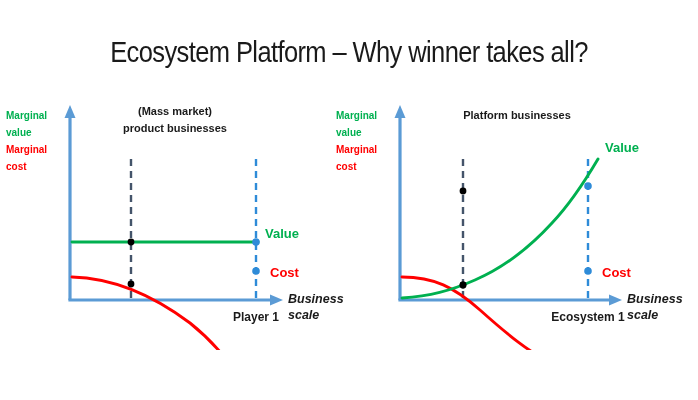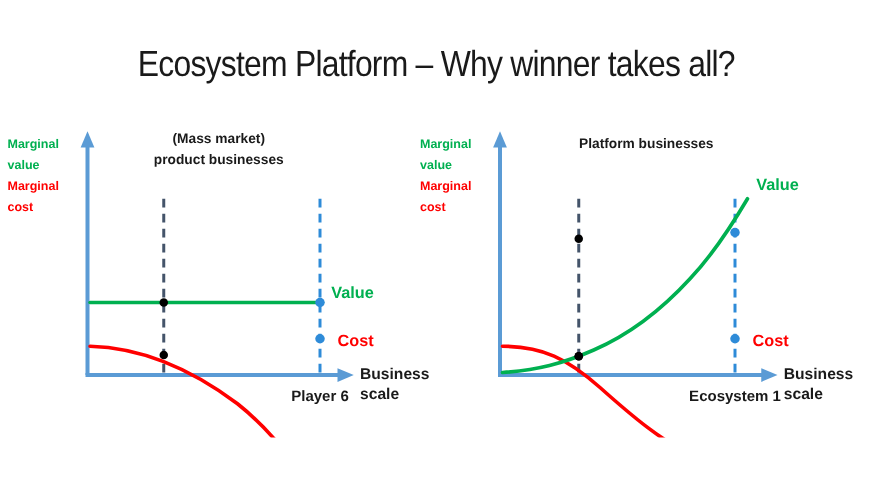--- a/index.html
+++ b/index.html
@@ -85,20 +85,21 @@
     text-align: center;
     white-space: nowrap;
   }
   .x-axis-title {
     position: absolute;
     font-size: 12.5px;
     font-weight: bold;
     color: #1a1a1a;
     line-height: 16px;
     white-space: nowrap;
+    font-style: italic;
   }
 </style>
 </head>
 <body>
 
 <div id="slide">
 
   <div id="slide-title">Ecosystem Platform – Why winner takes all?</div>
 
   <div class="panel" id="panel-left">
@@ -135,21 +136,21 @@
 
       <circle cx="131" cy="189" r="3.4" fill="#000000"></circle>
       <circle cx="131" cy="147" r="3.4" fill="#000000"></circle>
       <circle cx="256" cy="147" r="3.8" fill="#2E8BD8"></circle>
       <circle cx="256" cy="176" r="3.8" fill="#2E8BD8"></circle>
     </svg>
 
     <div class="series-label value" style="left:265px; top:131px;">Value</div>
     <div class="series-label cost" style="left:270px; top:170px;">Cost</div>
 
-    <div class="tick-label" style="left:206px; top:215px; width:100px;">Player 6</div>
+    <div class="tick-label" style="left:206px; top:215px; width:100px;">Player 1</div>
 
     <div class="x-axis-title" style="left:288px; top:196px;">
       <div>Business</div>
       <div>scale</div>
     </div>
   </div>
 
   <div class="panel" id="panel-right">
 
     <div class="axis-label-block" style="left:6px; top:12px;">

